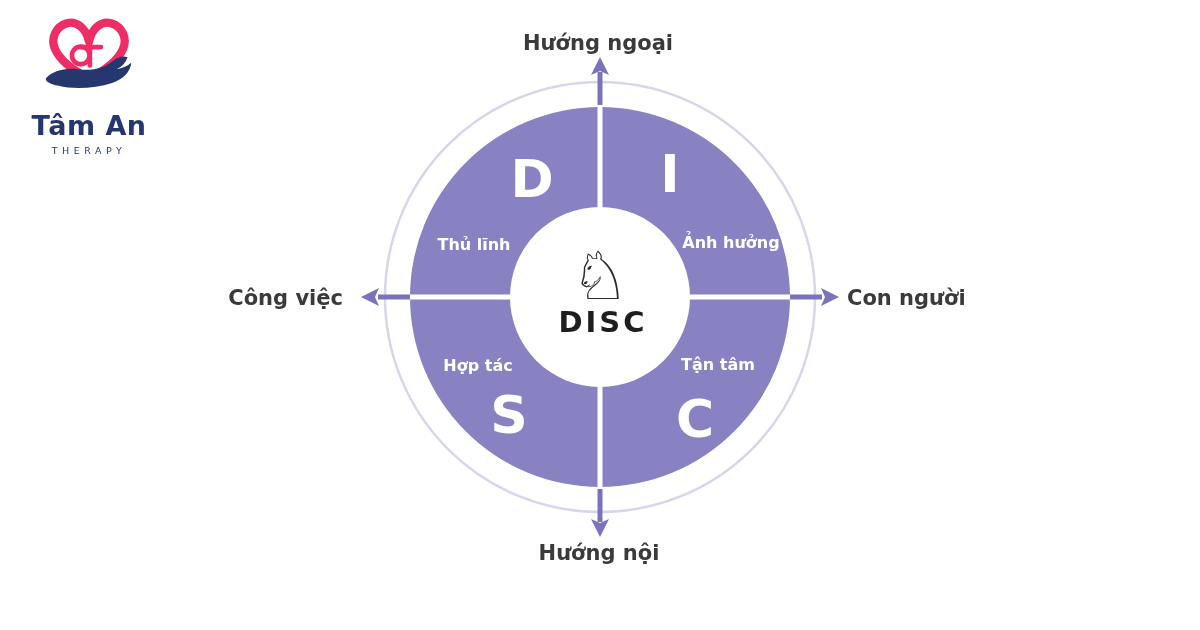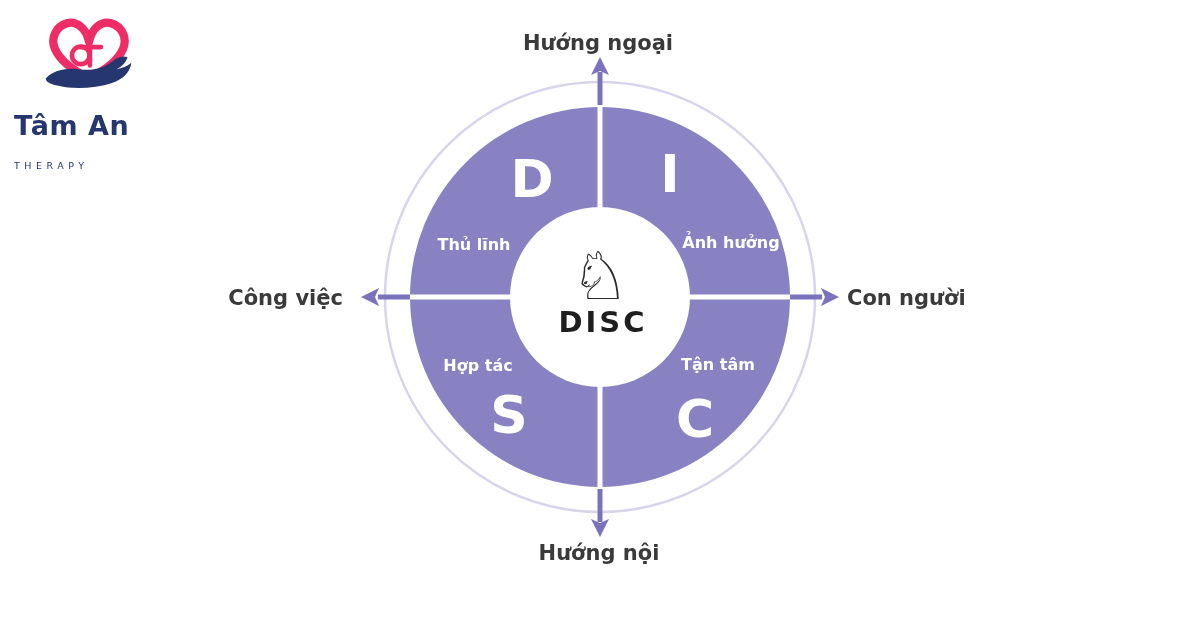--- a/index.html
+++ b/index.html
@@ -10,34 +10,34 @@
     font-family: "DejaVu Sans", "Liberation Sans", sans-serif;
     position: relative;
   }
   .canvas { position: absolute; inset: 0; width: 1200px; height: 630px; }
 
   
   .logo {
     position: absolute;
     left: 14px; top: 14px;
     width: 150px;
-    text-align: left;
+    text-align: center;
     z-index: 3;
   }
   .logo-icon { display: block; margin: 0 auto; width: 92px; height: 92px; }
   .logo-title {
     margin-top: 6px;
     font-size: 27px;
     font-weight: 700;
     color: #25376E;
     letter-spacing: 0.5px;
     line-height: 1;
   }
   .logo-sub {
-    margin-top: 22px;
+    margin-top: 7px;
     font-size: 9.5px;
     font-weight: 500;
     letter-spacing: 4.5px;
     color: #25376E;
     line-height: 1;
   }
 
   
   .diagram-svg { position: absolute; inset: 0; }
   .diagram-svg text { font-family: "DejaVu Sans", "Liberation Sans", sans-serif; }

